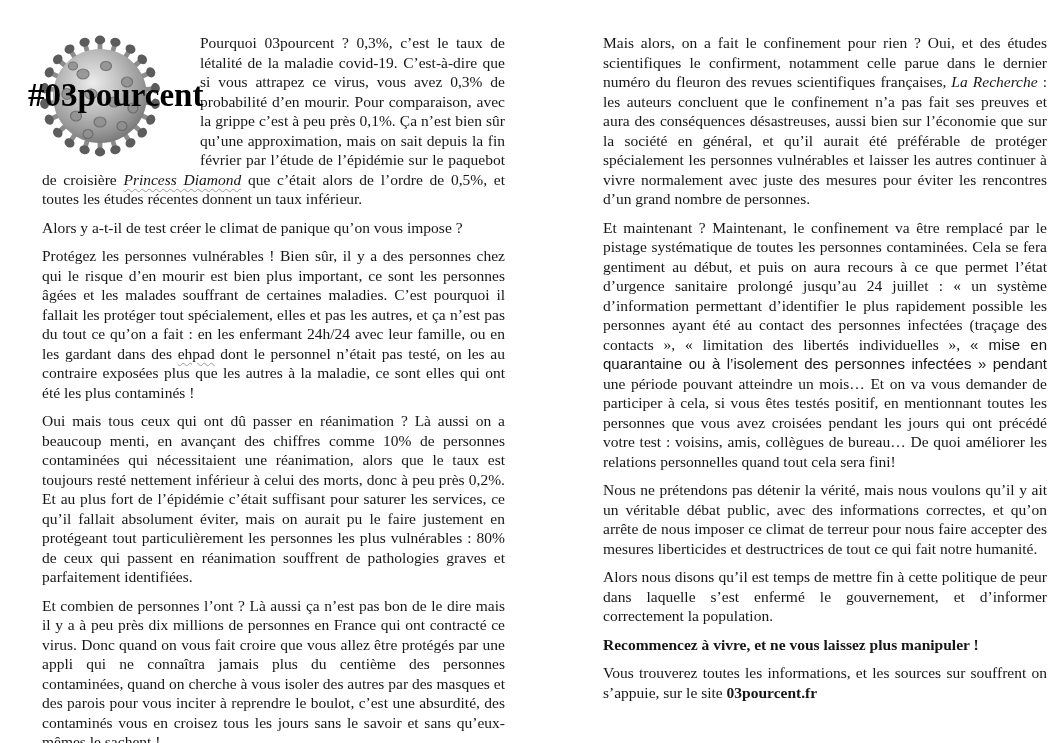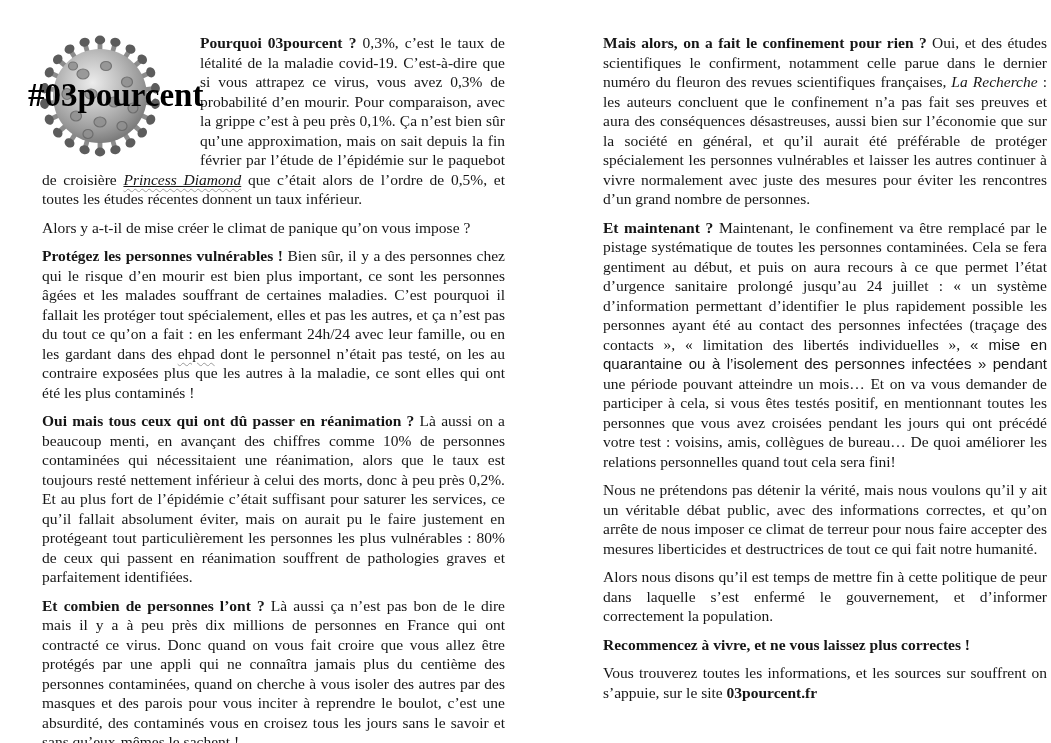--- a/index.html
+++ b/index.html
@@ -19,30 +19,29 @@
   .col {
     position: absolute;
     top: 33px;
     text-align: justify;
     font-size: 15.5px;
     line-height: 19.5px;
   }
   .col-left  { left: 42px;  width: 463px; }
   .col-right { left: 603px; width: 444px; }
   p.para { margin: 0 0 9px 0; }
-  .lead { font-weight: 700; }
+  .lead { font-weight: 400; }
   .bold-line { font-weight: 700; }
   .italic { font-style: italic; }
   .sans { font-family: "Liberation Sans", "DejaVu Sans", sans-serif; font-size: 15px; }
   .site { font-weight: 700; }
 
   
   .ship {
     font-style: italic;
-    text-decoration: underline;
     text-decoration-thickness: 1px;
   }
   .wavy {
     text-decoration: underline wavy #9a9a9a;
     text-decoration-thickness: 1px;
     text-underline-offset: 3px;
   }
 
   
   .logo-float {
@@ -131,21 +130,21 @@
               <ellipse cx="-12" cy="38" rx="5" ry="4.5"></ellipse>
               <ellipse cx="-27" cy="-30" rx="4.5" ry="4"></ellipse>
             </g>
           </g>
         </svg>
         <span class="logo-hashtag">#03pourcent</span>
       </span><span class="lead">Pourquoi 03pourcent ?</span><span> 0,3%, c’est le  taux de létalité de la maladie covid-19. C’est-à-dire que si vous attrapez ce virus, vous avez 0,3% de probabilité d’en mourir. Pour comparaison, avec la grippe c’est à peu près 0,1%. Ça n’est bien sûr qu’une approximation, mais on sait depuis la fin février par l’étude de l’épidémie sur le paquebot de croisière </span><span class="ship"><span class="wavy">Princess Diamond</span></span><span> que c’était alors de l’ordre de 0,5%, et toutes les études récentes donnent un taux inférieur.</span>
     </p>
 
     <p class="para">
-      <span>Alors y a-t-il de mise créer le climat de panique qu’on vous impose ?</span>
+      <span>Alors y a-t-il de test créer le climat de panique qu’on vous impose ?</span>
     </p>
 
     <p class="para">
       <span class="lead">Protégez les personnes vulnérables !</span><span> Bien sûr, il y a des personnes chez qui le risque d’en mourir est bien plus important, ce sont les personnes âgées et les malades souffrant de certaines maladies. C’est pourquoi il fallait les protéger tout spécialement, elles et pas les autres, et ça n’est pas du tout ce qu’on a fait : en les enfermant 24h/24 avec leur famille, ou en les gardant dans des </span><span class="wavy">ehpad</span><span> dont le personnel n’était pas testé, on les au contraire exposées plus que les autres à la maladie, ce sont elles qui ont été les plus contaminés !</span>
     </p>
 
     <p class="para">
       <span class="lead">Oui mais tous ceux qui ont dû passer en réanimation ?</span><span> Là aussi on a beaucoup menti, en avançant des chiffres comme 10% de personnes contaminées qui nécessitaient une réanimation, alors que le taux est toujours resté nettement inférieur à celui des morts, donc à peu près 0,2%. Et au plus fort de l’épidémie c’était suffisant pour saturer les services, ce qu’il fallait absolument éviter, mais on aurait pu le faire justement en protégeant tout particulièrement les personnes les plus vulnérables : 80% de ceux qui passent en réanimation souffrent de pathologies graves et parfaitement identifiées.</span>
     </p>
 
@@ -168,21 +167,21 @@
 
     <p class="para">
       <span>Nous ne prétendons pas détenir la vérité, mais nous voulons qu’il y ait un véritable débat public, avec des informations correctes, et qu’on arrête de nous imposer ce climat de terreur pour nous faire accepter des mesures liberticides et destructrices de tout ce qui fait notre humanité.</span>
     </p>
 
     <p class="para">
       <span>Alors nous disons qu’il est temps de mettre fin à cette politique de peur dans laquelle s’est enfermé le gouvernement, et d’informer correctement la population.</span>
     </p>
 
     <p class="para bold-line">
-      <span>Recommencez à vivre, et ne vous laissez plus correctes !</span>
+      <span>Recommencez à vivre, et ne vous laissez plus manipuler !</span>
     </p>
 
     <p class="para">
       <span>Vous trouverez toutes les informations, et les sources sur souffrent on s’appuie, sur le site </span><span class="site">03pourcent.fr</span>
     </p>
 
   </div>
 
 </div>
 

